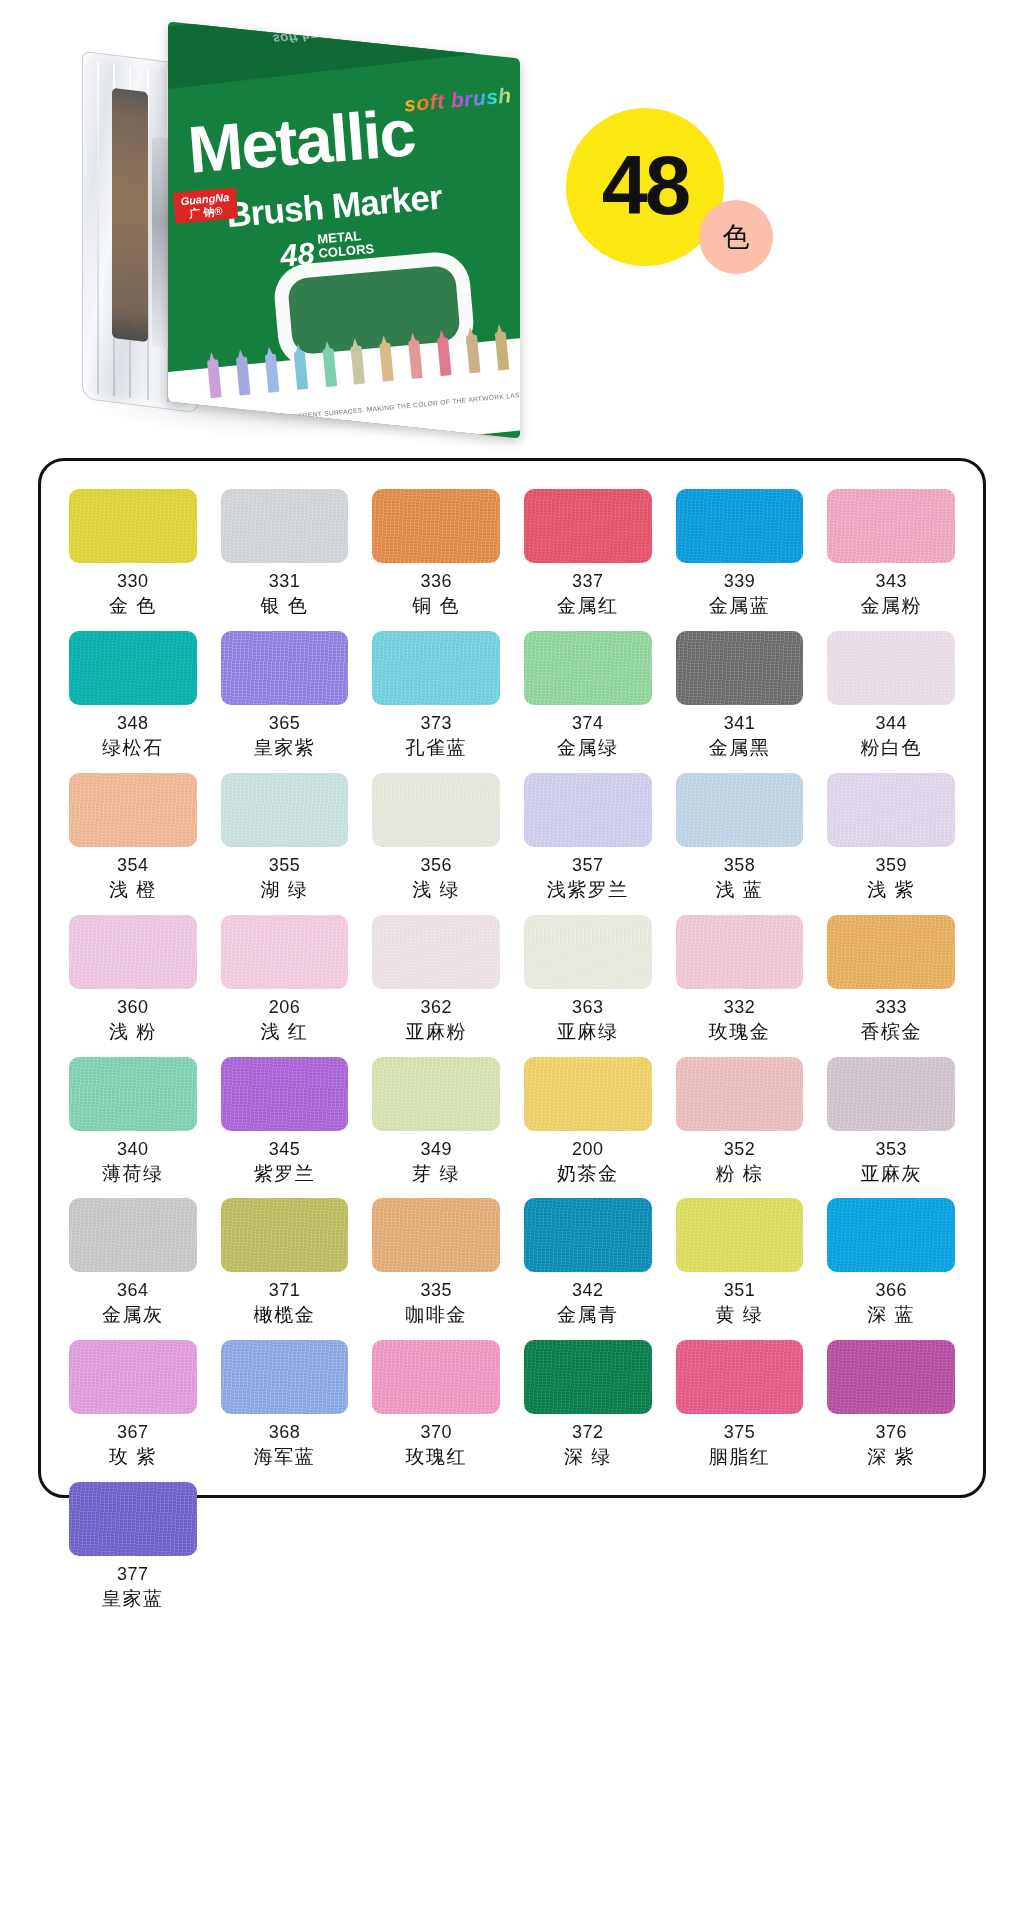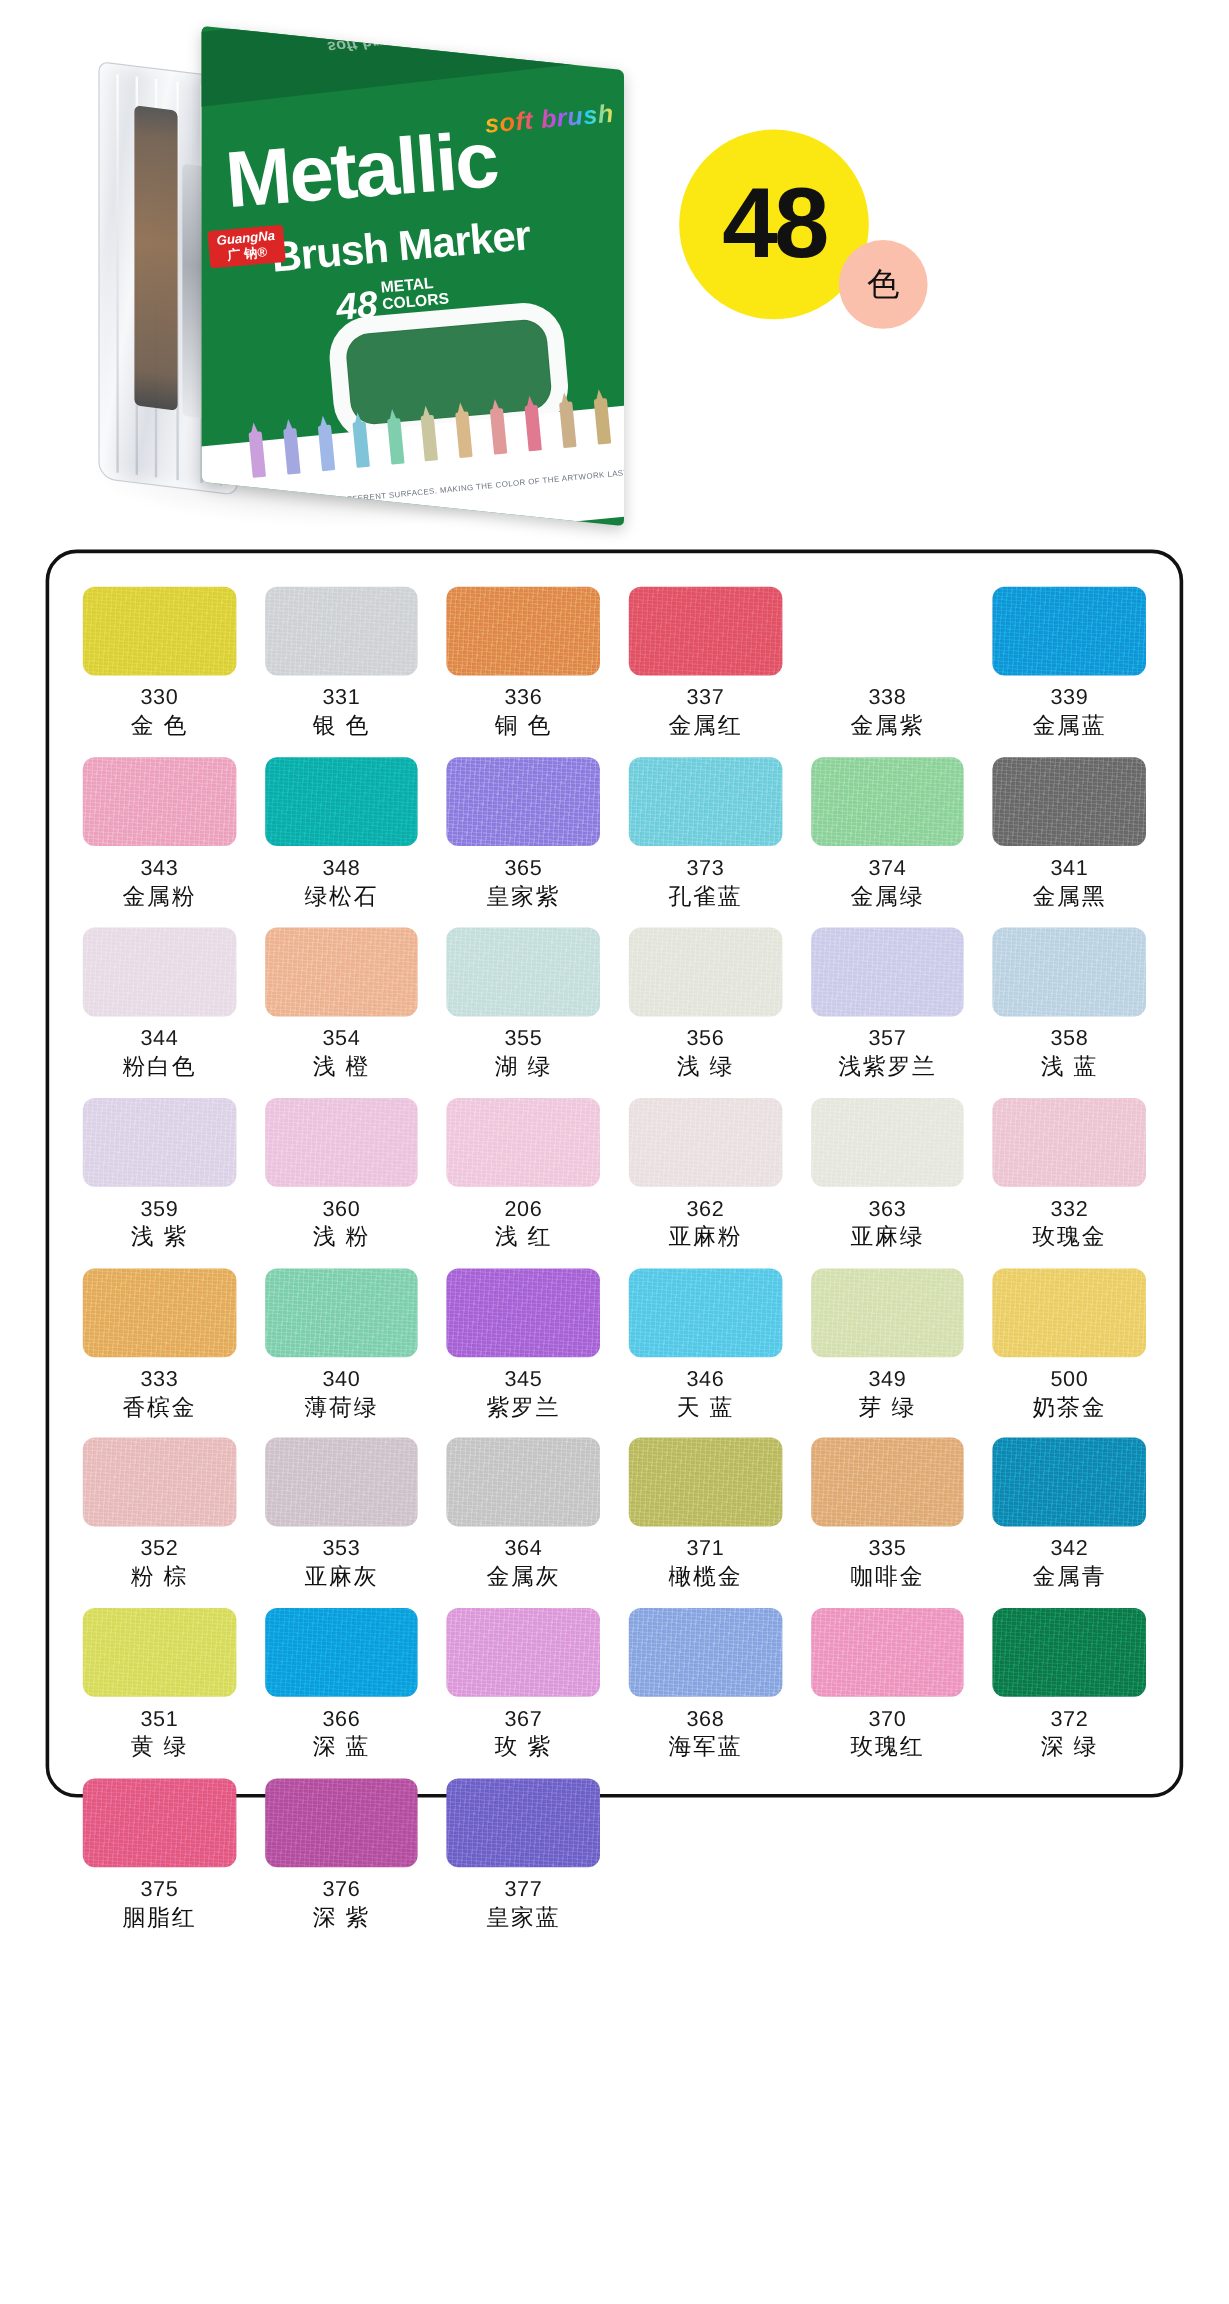--- a/index.html
+++ b/index.html
@@ -396,25 +396,20 @@
           <div class="swatch" style="background: rgb(224, 138, 78);"></div>
           <div class="code">336</div>
           <div class="cname">铜 色</div>
         </div>
         <div class="cell">
           <div class="swatch" style="background: rgb(226, 84, 102);"></div>
           <div class="code">337</div>
           <div class="cname">金属红</div>
         </div>
         <div class="cell">
-          <div class="swatch"></div>
-          <div class="code">338</div>
-          <div class="cname">金属紫</div>
-        </div>
-        <div class="cell">
           <div class="swatch" style="background: rgb(19, 151, 216);"></div>
           <div class="code">339</div>
           <div class="cname">金属蓝</div>
         </div>
         <div class="cell">
           <div class="swatch" style="background: rgb(237, 163, 191);"></div>
           <div class="code">343</div>
           <div class="cname">金属粉</div>
         </div>
         <div class="cell">
@@ -511,32 +506,27 @@
           <div class="swatch" style="background: rgb(127, 208, 174);"></div>
           <div class="code">340</div>
           <div class="cname">薄荷绿</div>
         </div>
         <div class="cell">
           <div class="swatch" style="background: rgb(167, 101, 214);"></div>
           <div class="code">345</div>
           <div class="cname">紫罗兰</div>
         </div>
         <div class="cell">
-          <div class="swatch" style="background: rgb(88, 201, 232);"></div>
-          <div class="code">346</div>
-          <div class="cname">天 蓝</div>
-        </div>
-        <div class="cell">
           <div class="swatch" style="background: rgb(213, 224, 176);"></div>
           <div class="code">349</div>
           <div class="cname">芽 绿</div>
         </div>
         <div class="cell">
           <div class="swatch" style="background: rgb(236, 206, 104);"></div>
-          <div class="code">500</div>
+          <div class="code">200</div>
           <div class="cname">奶茶金</div>
         </div>
         <div class="cell">
           <div class="swatch" style="background: rgb(233, 188, 188);"></div>
           <div class="code">352</div>
           <div class="cname">粉 棕</div>
         </div>
         <div class="cell">
           <div class="swatch" style="background: rgb(207, 195, 203);"></div>
           <div class="code">353</div>

